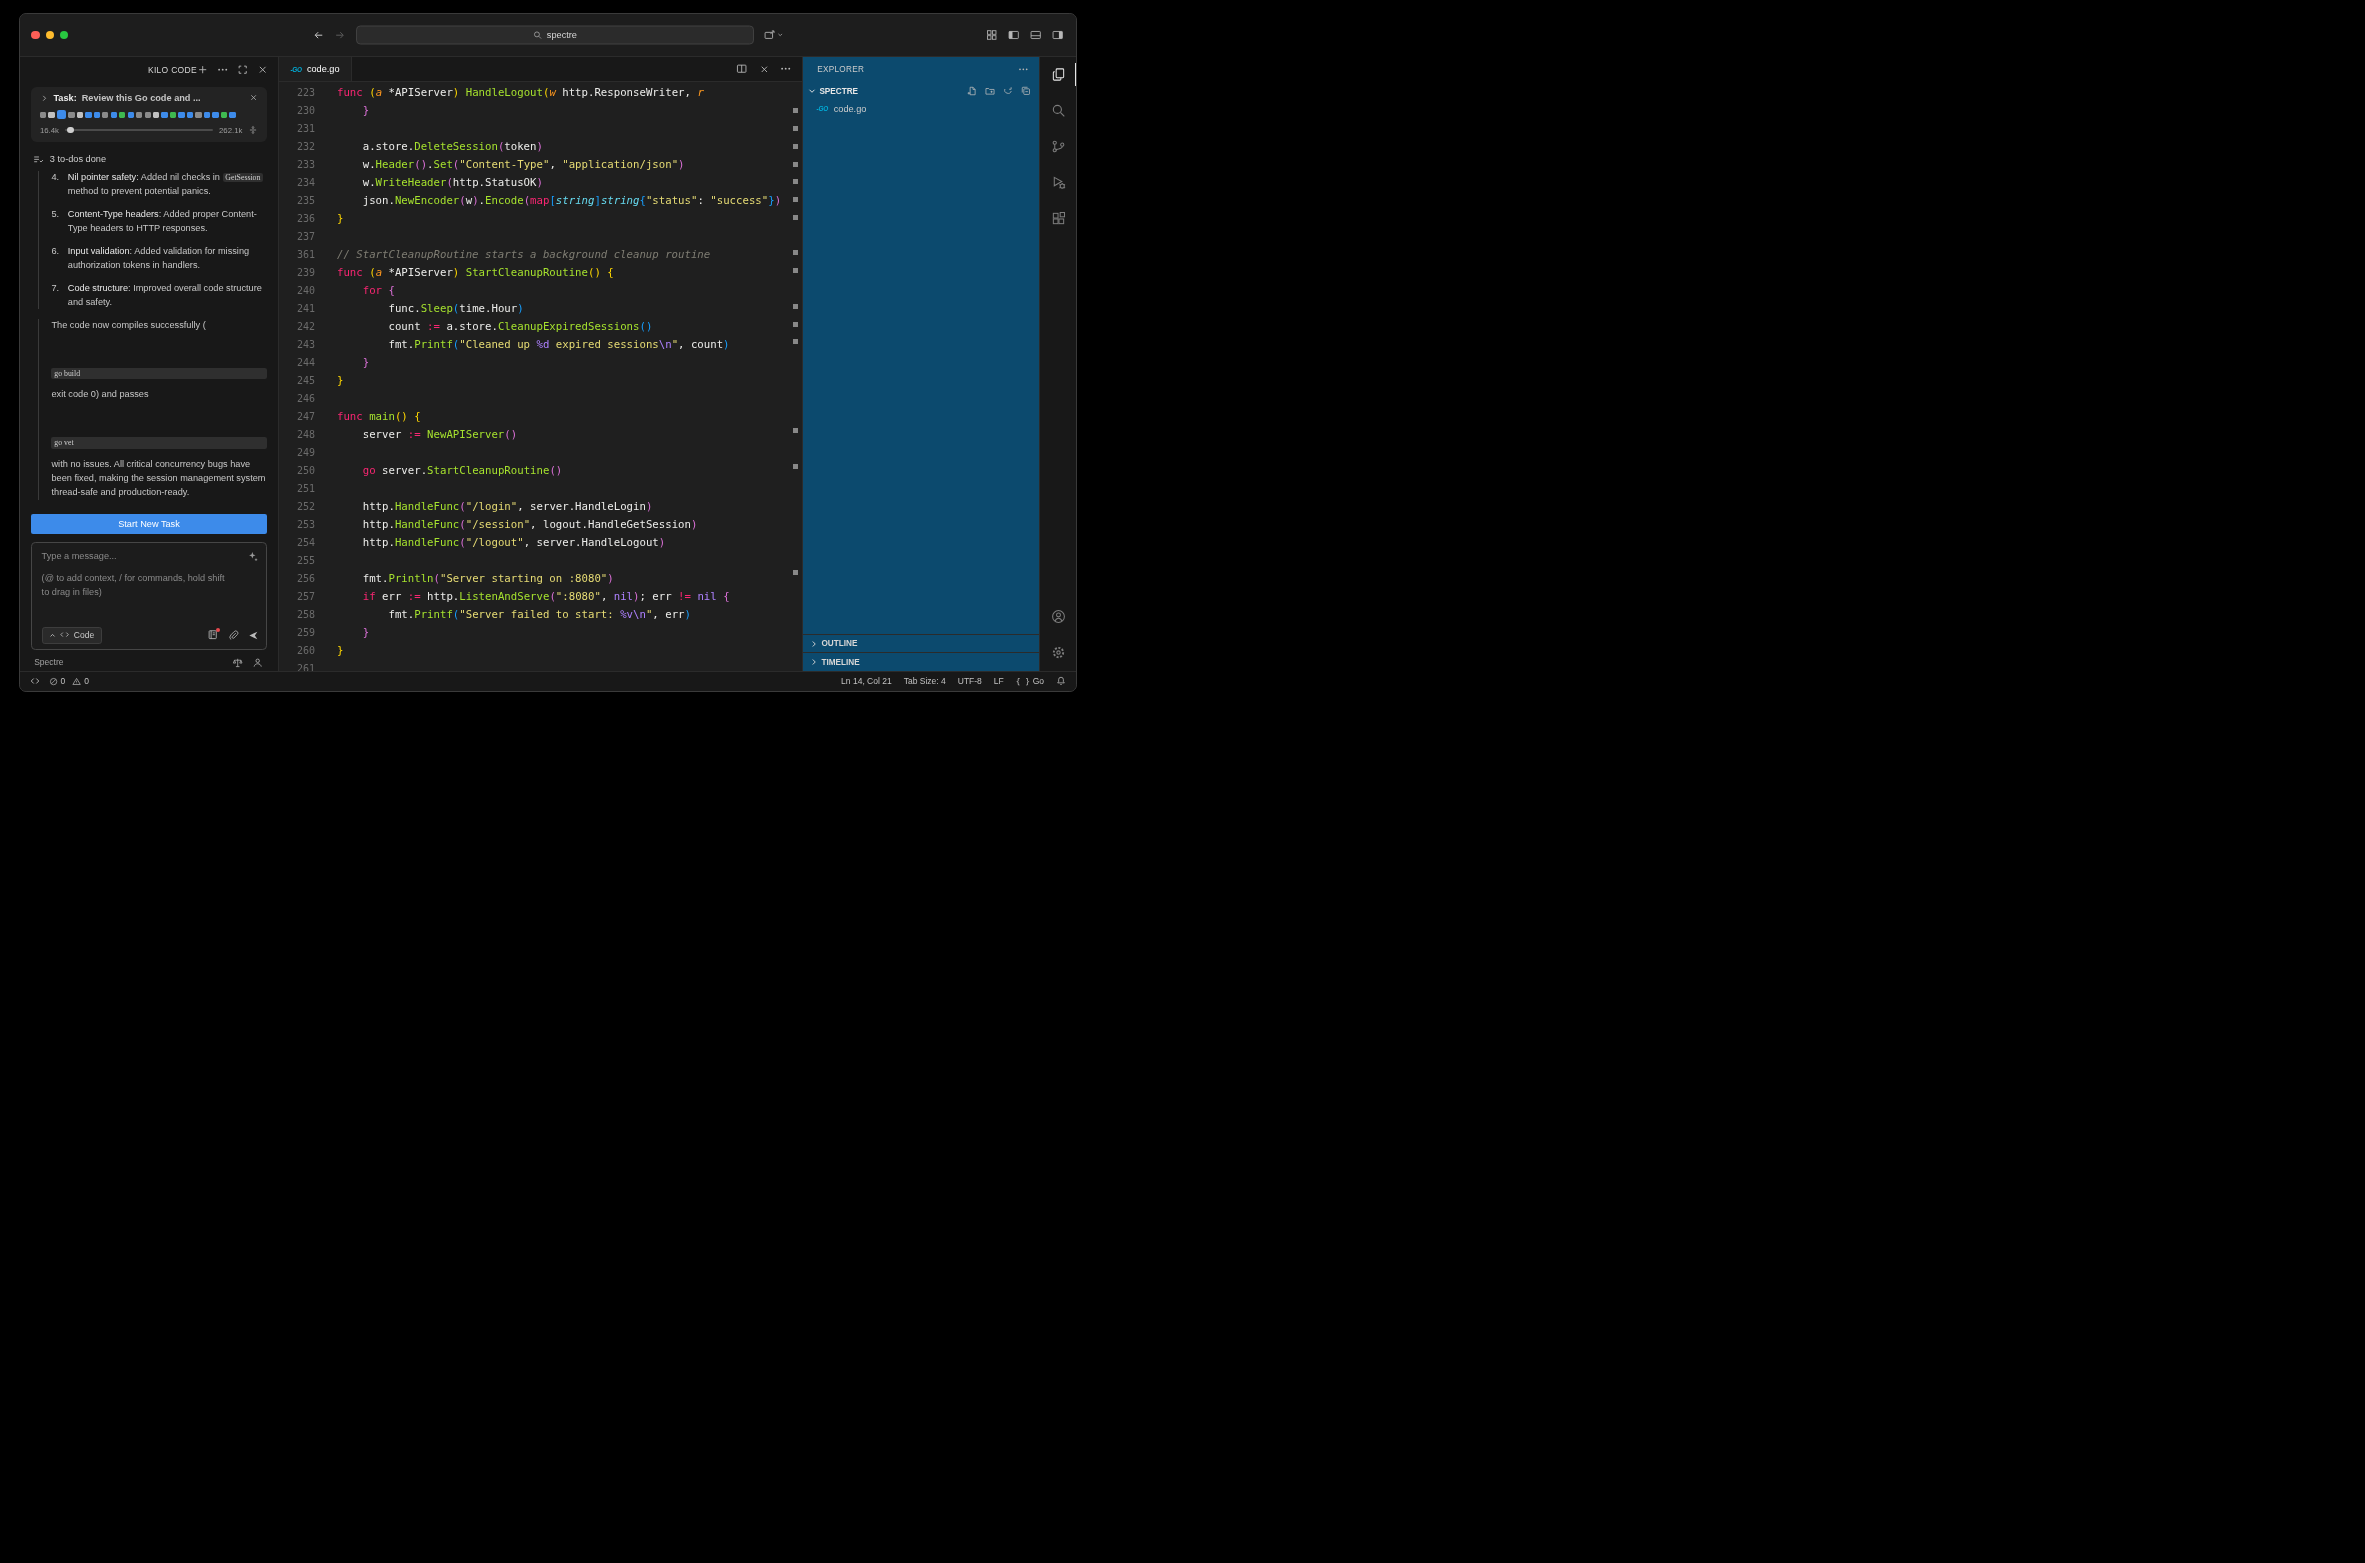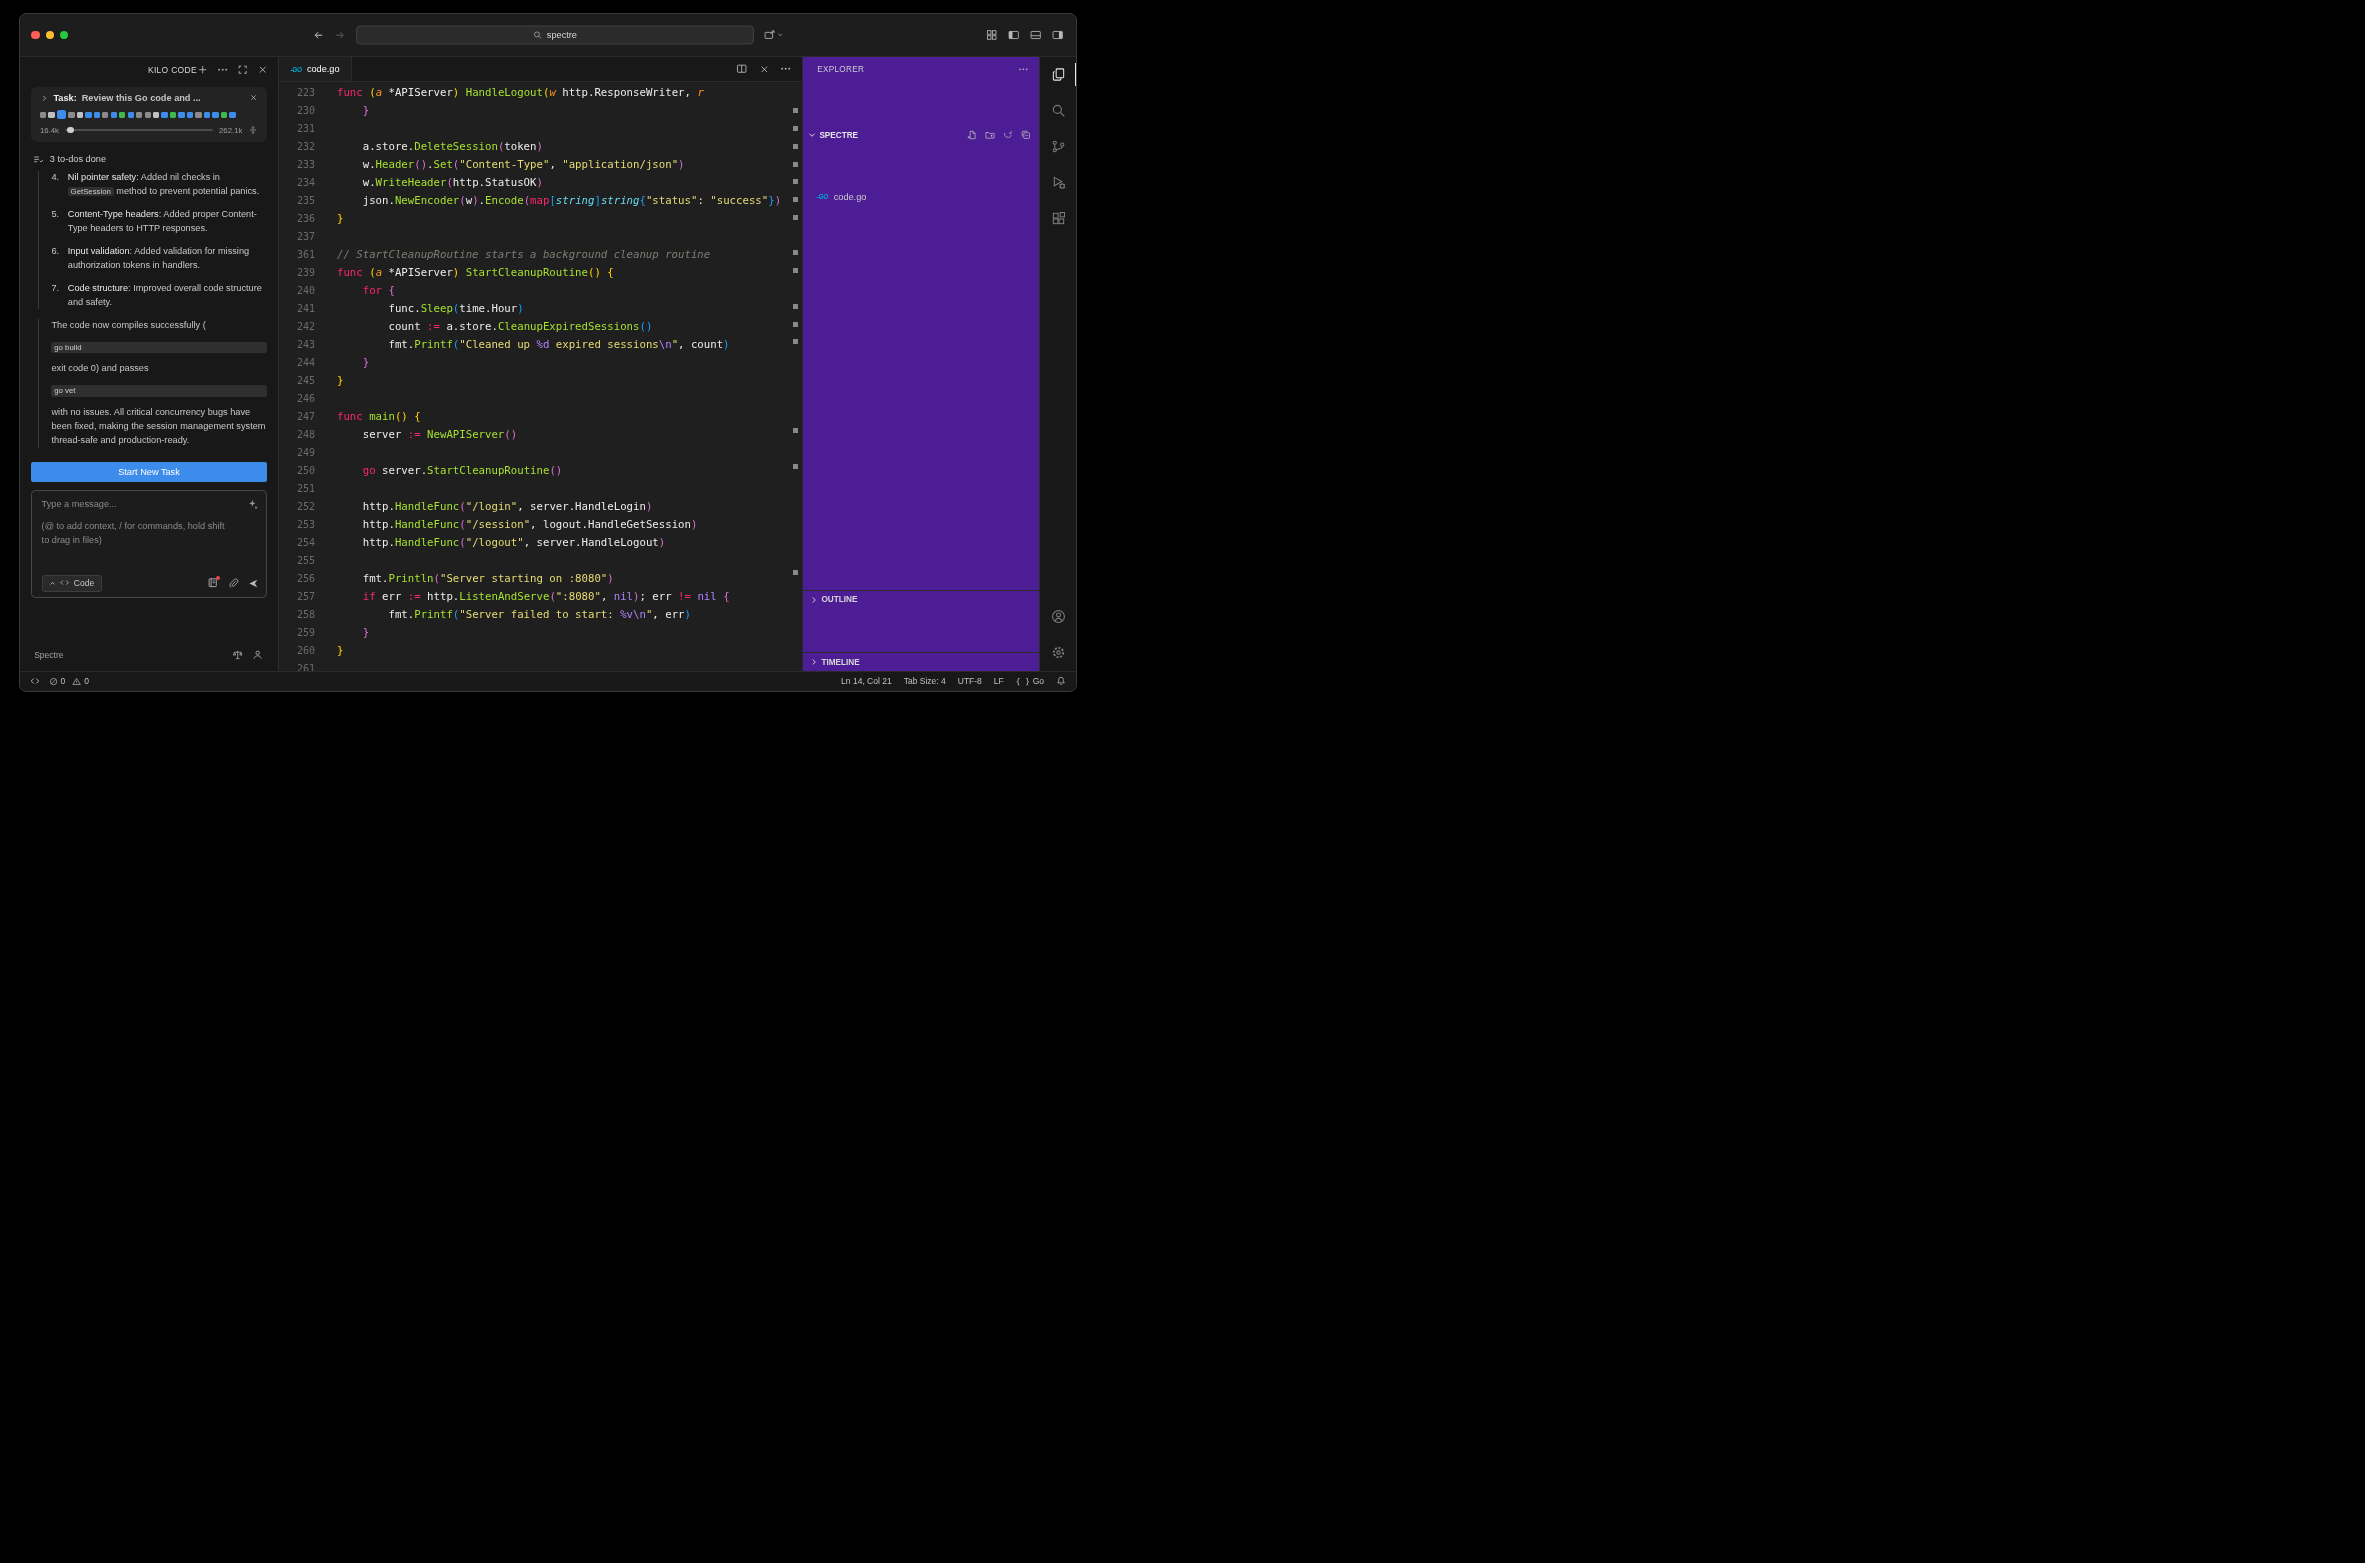--- a/index.html
+++ b/index.html
@@ -53,21 +53,21 @@
   .condense { color:#aaa; display:flex; }
 
   .todos-row { display:flex; align-items:center; gap:6.4px; margin:11.4px 0 7.1px; padding-left:1.4px;
                font-size:9.2px; color:#d0d0d0; }
   .todo-wrap { border-left:1.4px solid #3a3a3a; margin-left:7.1px; padding-left:12px;
                display:flex; flex-direction:column; gap:9.2px; font-size:9.2px; line-height:1.5; color:#c8c8c8; }
   .todo-item { display:flex; gap:4.3px; }
   .todo-num { flex:none; width:12px; }
   strong { font-weight:400; color:#e8e8e8; }
   code.chip { background:#2f2f2f; border-radius:2.1px; padding:0 2.8px;
-              font-family:Liberation Sans, sans-serif; font-size:7.8px; color:#cfcfcf; }
+              font-family:Liberation Serif, serif; font-size:7.8px; color:#cfcfcf;margin-top:26px; }
   .summary { margin-top:9.2px;padding-left:12px; }
 
   .start-btn { margin-top:14.2px; flex:none; width:100%; height:20.6px; border:none; border-radius:2.1px;
                background:var(--accent,#3d8bea); color:#fff; font-size:9.2px;
                font-family:inherit; cursor:pointer; }
 
   .input-box { margin-top:7.8px; flex:none; height:108px; border:0.7px solid #464646; border-radius:4.3px;
                background:#1c1c1c; padding:7.8px 7.1px 5.7px 9.2px; display:flex; flex-direction:column; }
   .input-top { display:flex; align-items:flex-start; }
   .placeholder { flex:1; color:#8a8a8a; font-size:9.2px; }
@@ -103,22 +103,22 @@
   .cl { padding-left:22px; white-space:pre; color:var(--pl,#ececea); }
   .tk-kw{color:var(--kw,#f92672);} .tk-fn{color:var(--fn,#a6e22e);} .tk-str{color:var(--str,#e6db74);}
   .tk-com{color:var(--com,#7f7d73); font-style:italic;} .tk-num{color:var(--num,#ae81ff);}
   .tk-typ{color:var(--typ,#66d9ef); font-style:italic;} .tk-par{color:var(--par,#fd971f); font-style:italic;}
   .tk-b1{color:var(--b1,#ffd700);} .tk-b2{color:var(--b2,#da70d6);} .tk-b3{color:var(--b3,#179fff);}
   .tk-pl{color:var(--pl,#ececea);}
   .ruler { position:absolute; top:0; right:0; width:11.4px; height:100%; }
   .mark { position:absolute; right:4.3px; width:4.3px; height:4.3px; background:#9b9b9b; opacity:.85; }
 
   
-  .explorer { width:237px; flex:none; background:#4c1d95; border-left:0.7px solid #2b2b2b;
-              display:flex; flex-direction:column; color:#cccccc;gap:44px; }
+  .explorer { width:237px; flex:none; background:#0c4a6e; border-left:0.7px solid #2b2b2b;
+              display:flex; flex-direction:column; color:#cccccc; }
   .ex-header { height:25.6px; flex:none; display:flex; align-items:center; padding:0 10px 0 14.2px;
                font-size:8.2px; letter-spacing:0.3px; color:#cbcbcb; }
   .ex-header .ic { margin-left:auto; display:flex; color:#b4b4b4; }
   .section-head { height:18px; flex:none; display:flex; align-items:center; gap:2.1px;
                   padding:0 8.5px 0 4.3px; font-size:8.2px; font-weight:700; color:#e6e6e6; }
   .section-head .sicons { margin-left:auto; display:flex; gap:7.8px; color:#bdbdbd; font-weight:400; }
   .section-head .sicons .ic { display:flex; }
   .file-row { height:17px; flex:none; display:flex; align-items:center; gap:5.7px; padding-left:13.5px; font-size:9.2px; }
   .ex-spacer { flex:1; }
   .collapsed { height:18.5px; flex:none; border-top:0.7px solid #2b2b2b; display:flex; align-items:center;

